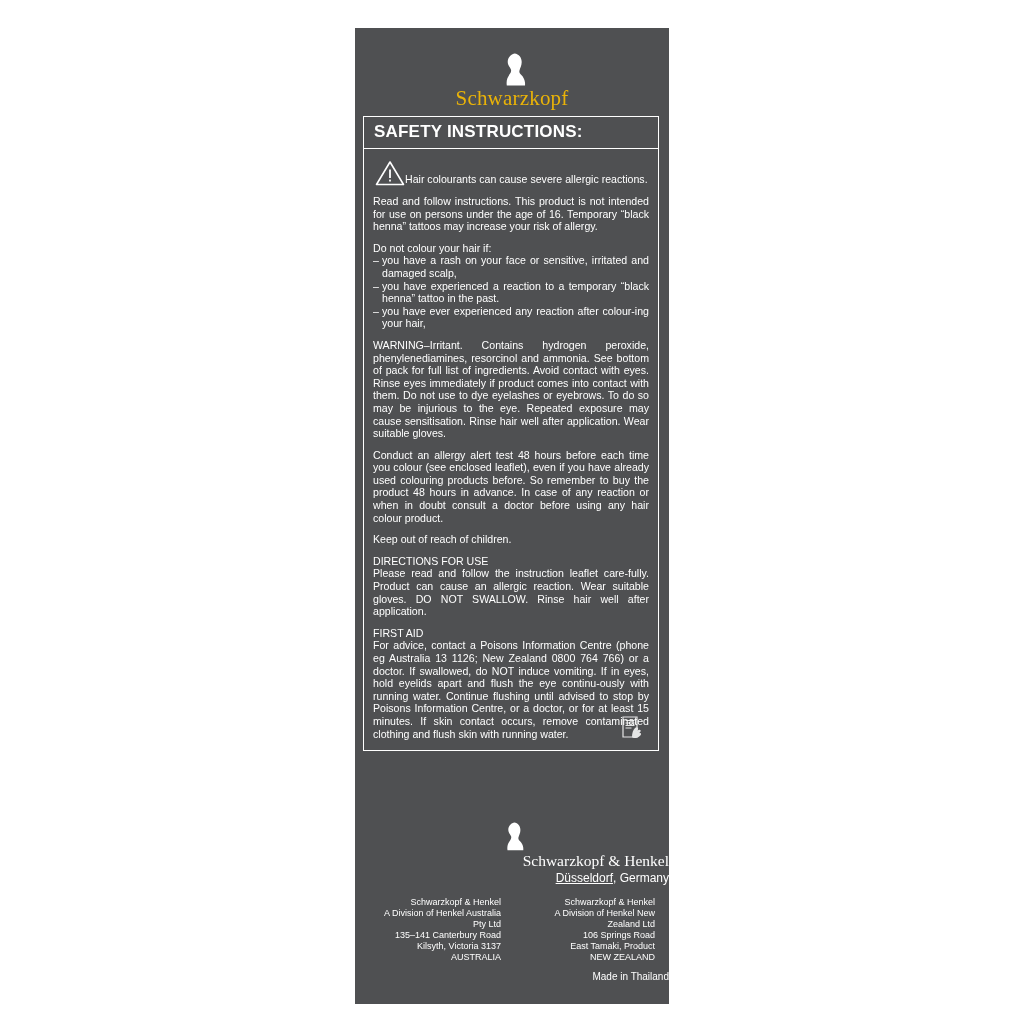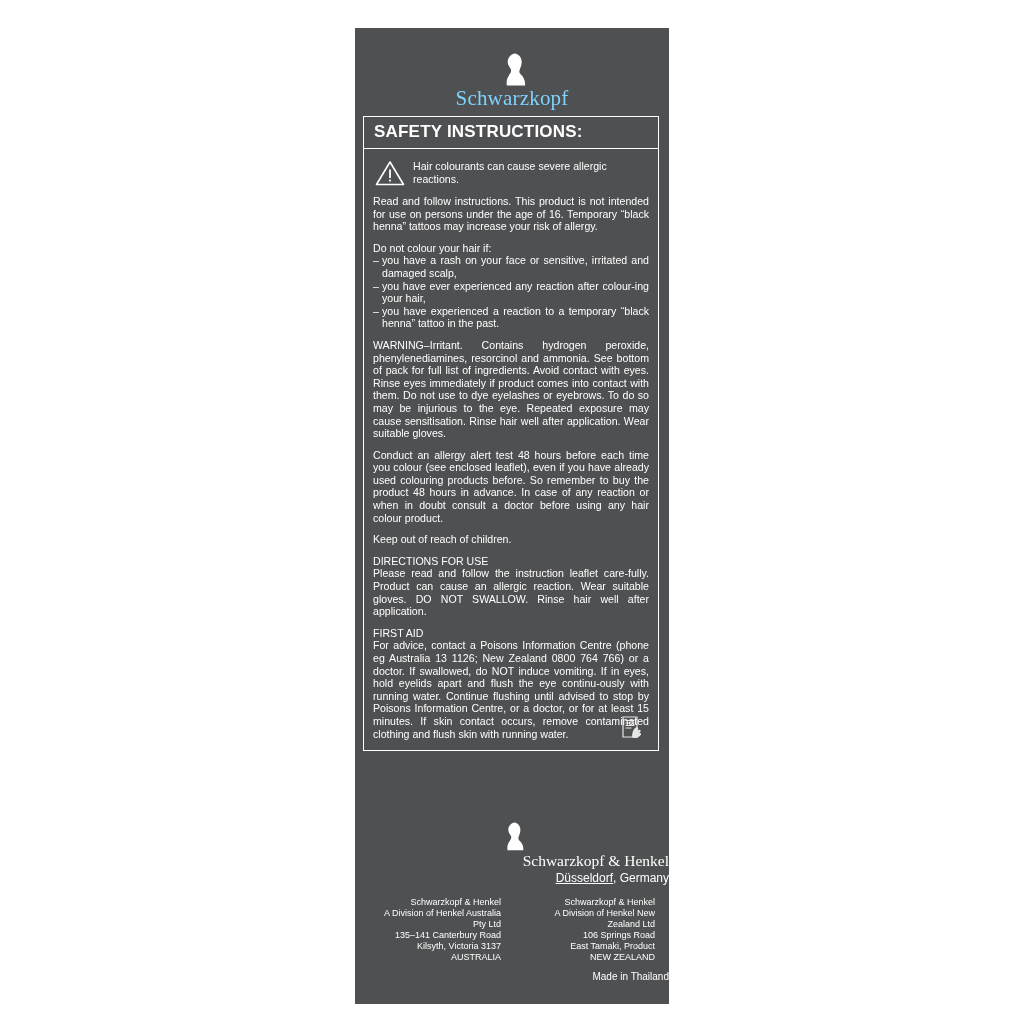--- a/index.html
+++ b/index.html
@@ -32,21 +32,21 @@
     padding-top: 24px;
   }
   .brand-top .silhouette {
     display: block;
     margin: 0 auto 2px auto;
   }
   .brand-wordmark {
     font-family: "Liberation Serif", serif;
     font-size: 21px;
     letter-spacing: 0.2px;
-    color: #7dd3fc;
+    color: #eab308;
     line-height: 1;
   }
   
   .safety-box {
     position: absolute;
     left: 8px;
     top: 88px;
     width: 296px;
     box-sizing: border-box;
     border: 1.5px solid #ffffff;
@@ -65,22 +65,21 @@
     text-align: justify;
   }
   .safety-body p {
     margin: 0 0 9px 0;
   }
   .safety-body p.tight {
     margin-bottom: 0;
   }
   .warn-row {
     display: flex;
-    align-items: center;
-    gap: 8px;
+    align-items: flex-end;
     margin: 2px 0 9px 2px;
   }
   .warn-tri {
     flex: 0 0 auto;
     margin-top: 1px;
   }
   .warn-text {
     flex: 1 1 auto;
     text-align: left;
     line-height: 12.6px;
@@ -168,22 +167,22 @@
             <rect x="14.1" y="19.6" width="1.8" height="1.9" fill="#ffffff"></rect>
           </svg>
           <div class="warn-text">Hair colourants can cause severe allergic reactions.</div>
         </div>
 
         <p>Read and follow instructions. This product is not intended for use on persons under the age of 16. Temporary “black henna” tattoos may increase your risk of allergy.</p>
 
         <p class="tight head-line">Do not colour your hair if:</p>
         <ul class="dash">
           <li>you have a rash on your face or sensitive, irritated and damaged scalp,</li>
+          <li>you have experienced a reaction to a temporary “black henna” tattoo in the past.</li>
           <li>you have ever experienced any reaction after colour-ing your hair,</li>
-          <li>you have experienced a reaction to a temporary “black henna” tattoo in the past.</li>
         </ul>
         <div style="height:9px"></div>
 
         <p>WARNING–Irritant.  Contains  hydrogen peroxide, phenylenediamines, resorcinol and ammonia. See bottom of pack for full list of ingredients. Avoid contact with eyes. Rinse eyes immediately if product comes into contact with them. Do not use to dye eyelashes or eyebrows. To do so may be injurious to the eye. Repeated exposure may cause sensitisation. Rinse hair well after application. Wear suitable gloves.</p>
 
         <p>Conduct an allergy alert test 48 hours before each time you colour (see enclosed leaflet), even if you have already used colouring products before. So remember to buy the product 48 hours in advance. In case of any reaction or when in doubt consult a doctor before using any hair colour product.</p>
 
         <p>Keep out of reach of children.</p>
 
         <p class="tight head-line">DIRECTIONS FOR USE</p>

